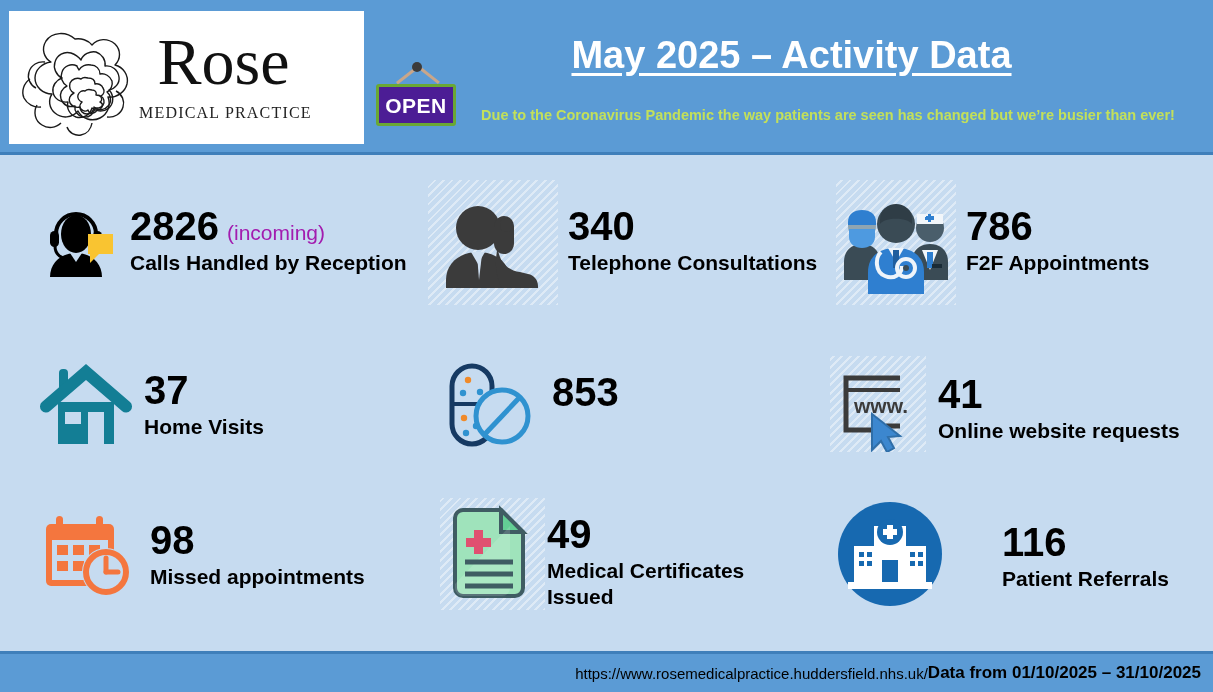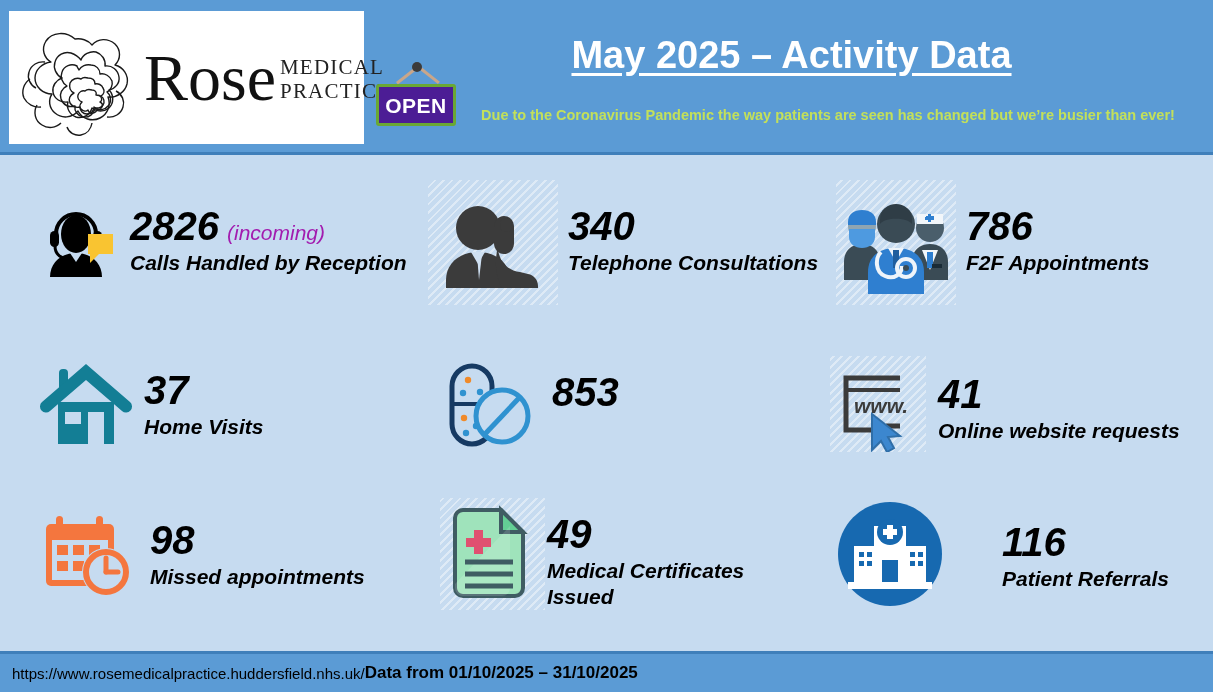--- a/index.html
+++ b/index.html
@@ -21,28 +21,28 @@
     border-bottom: 3px solid #3f7fba;
   }
   .logo-box {
     position: absolute; left: 9px; top: 11px;
     width: 355px; height: 133px;
     background: #ffffff;
     display: flex; align-items: center;
     padding-left: 6px;
   }
   .logo-rose-svg { width: 120px; height: 118px; flex: 0 0 auto; }
-  .logo-words { margin-left: 9px; display: flex; flex-direction: row; }
+  .logo-words { margin-left: 0; display: flex; flex-direction: column; align-items: center; }
   .logo-rose-text {
     font-family: "Liberation Serif", serif;
     font-size: 66px; line-height: 62px; color: #111; letter-spacing: 0px;
   }
   .logo-sub {
     font-family: "Liberation Serif", serif;
-    font-size: 21px; line-height: 24px; color: #222;
+    font-size: 16px; line-height: 24px; color: #222;
     letter-spacing: 1.2px; margin-top: 8px; padding-left: 4px;
   }
 
   
   .open-sign { position: absolute; left: 376px; top: 62px; width: 82px; height: 68px; }
   .open-plaque {
     position: absolute; left: 0; top: 22px;
     width: 80px; height: 42px;
     background: #4c1d95;
     border: 3px solid #6aa834;
@@ -75,41 +75,41 @@
   }
   .head-sub {
     position: absolute; left: 468px; top: 104px; width: 720px;
     text-align: center;
     color: #c3e05a; font-weight: bold; font-size: 14.5px;
     line-height: 22px;
   }
 
   
   .grid { position: absolute; left: 0; top: 158px; width: 1213px; height: 492px; }
-  .cell { position: absolute; display: flex; align-items: flex-start; font-style: italic; }
+  .cell { position: absolute; display: flex; align-items: flex-start; }
   .icon-wrap {
     flex: 0 0 auto; position: relative;
     display: flex; align-items: flex-start; justify-content: center;
   }
   .icon-wrap.hatched {
     background-image: repeating-linear-gradient(
       -45deg, rgba(255,255,255,.42) 0 2px, rgba(255,255,255,0) 2px 6px);
   }
   .txt { display: flex; flex-direction: column; }
   .num-row { display: flex; align-items: baseline; }
   .num { font-weight: bold; color: #000; font-size: 40px; line-height: 44px; }
   .qual { font-size: 21px; color: #a21caf; margin-left: 8px; }
   .lbl { font-weight: bold; color: #000; font-size: 21px; line-height: 26px; margin-top: 2px; }
 
   
   .footer {
     position: absolute; left: 0; bottom: 0; width: 1213px; height: 41px;
     background: #5b9bd5;
     border-top: 3px solid #3f7fba;
-    display: flex; align-items: center; justify-content: flex-start;
+    display: flex; align-items: center; justify-content: flex-end;
     padding: 0 12px;
   }
   .foot-url { font-size: 15px; color: #000; }
   .foot-date { font-size: 17px; color: #000; font-weight: bold; }
 </style>
 </head>
 <body>
 
 <div class="header">
 

